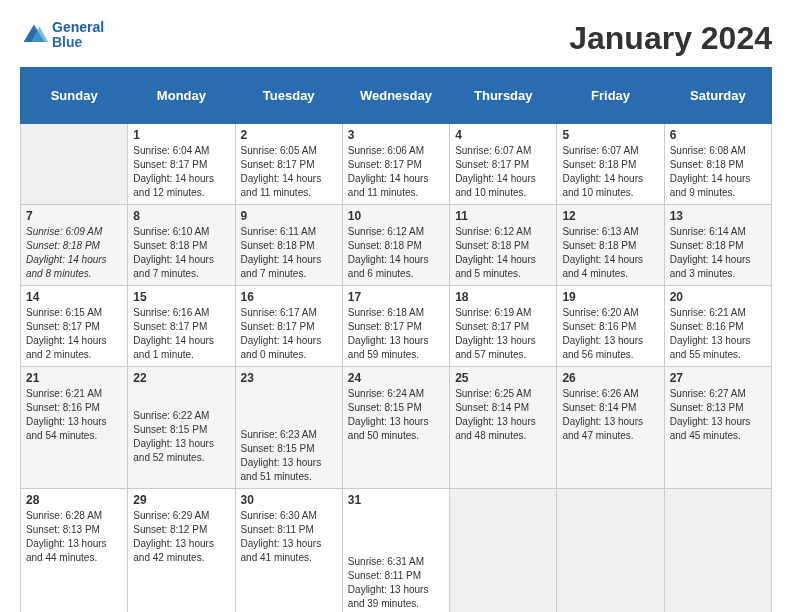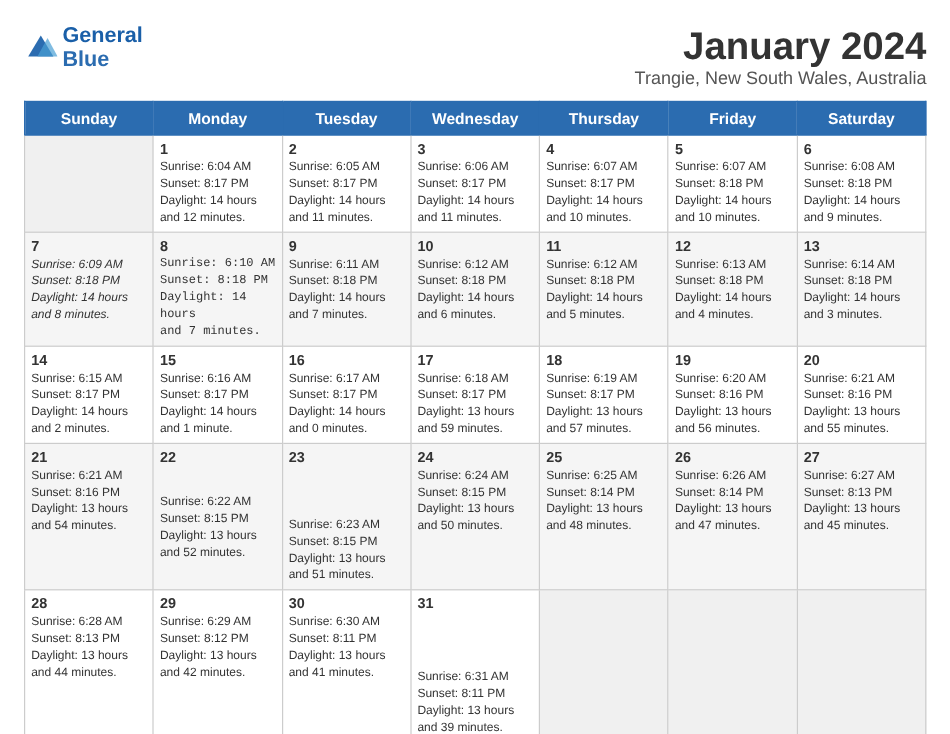--- a/index.html
+++ b/index.html
@@ -15,21 +15,21 @@
       justify-content: space-between;
       align-items: flex-start;
       margin-bottom: 10px;
     }
     .logo {
       display: flex;
       align-items: center;
       gap: 4px;
     }
     .logo-text {
-      font-size: 18px;
+      font-size: 14px;
       font-weight: bold;
       color: #333;
       line-height: 1.1;
     }
     .logo-text span {
       color: #1a5fa8;
     }
     .logo-icon {
       width: 28px;
       height: 28px;
@@ -48,21 +48,21 @@
     }
     table {
       width: 100%;
       border-collapse: collapse;
       table-layout: fixed;
     }
     th {
       background-color: #2b6cb0;
       color: white;
       text-align: center;
-      padding: 6px 4px;
+      padding: 20px 4px;
       font-size: 13px;
       font-weight: bold;
       border: 1px solid #2b6cb0;
     }
     td {
       border: 1px solid #ccc;
       vertical-align: top;
       padding: 4px 5px;
       font-size: 10.5px;
       color: #333;
@@ -100,21 +100,20 @@
       <polygon points="20,5 35,30 5,30" fill="#2b6cb0"></polygon>
       <polygon points="28,8 40,30 16,30" fill="#4a9fd4" opacity="0.7"></polygon>
     </svg>
     <div class="logo-text">
       <div><span>General</span></div>
       <div><span style="color:#2b6cb0">Blue</span></div>
     </div>
   </div>
   <div class="title-block">
     <div class="month-title">January 2024</div>
-    <div class="location-title">Trangie, New South Wales, Australia</div>
   </div>
 </div>
 
 <table>
   <thead>
     <tr>
     <th>Sunday</th>
         <th>Monday</th>
         <th>Tuesday</th>
         <th>Wednesday</th>
@@ -172,21 +171,21 @@
       <tr>
         <td>
           <div class="day-num">7</div>
           <div class="day-info" style="white-space: pre-line; font-style: italic;">Sunrise: 6:09 AM
 Sunset: 8:18 PM
 Daylight: 14 hours
 and 8 minutes.</div>
         </td>
         <td>
           <div class="day-num">8</div>
-          <div class="day-info" style="white-space: pre-line; font-family: Liberation Mono, monospace;">Sunrise: 6:10 AM
+          <div class="day-info" style="white-space: pre-line;">Sunrise: 6:10 AM
 Sunset: 8:18 PM
 Daylight: 14 hours
 and 7 minutes.</div>
         </td>
         <td>
           <div class="day-num">9</div>
           <div class="day-info" style="white-space: pre-line;">Sunrise: 6:11 AM
 Sunset: 8:18 PM
 Daylight: 14 hours
 and 7 minutes.</div>

